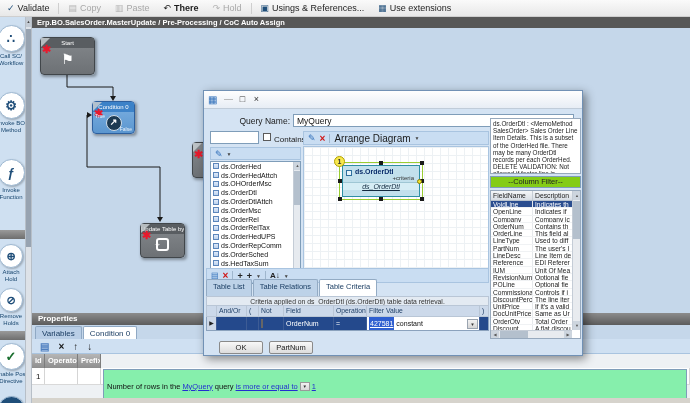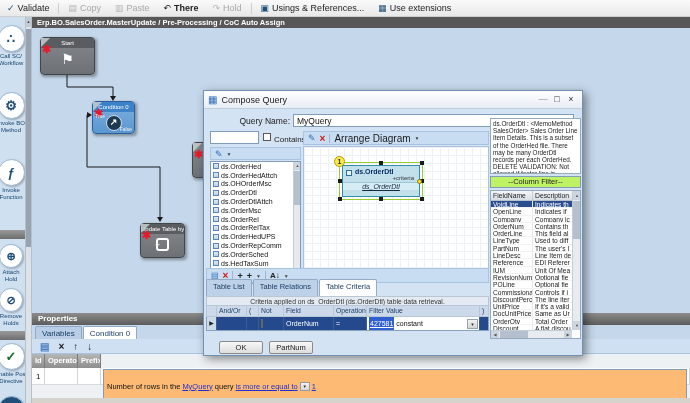--- a/index.html
+++ b/index.html
@@ -42,21 +42,21 @@
 .ptabs{height:14px;background:#c5d7ea;display:flex;align-items:flex-end;padding-left:3px}
 .ptab{font-size:8px;color:#16395f;padding:2px 6px 1px;background:#b9cee6;border:1px solid #90a9c4;border-bottom:none;border-radius:2px 2px 0 0;margin-right:1px}
 .ptab.active{background:#fff;font-weight:normal}
 .ptools{height:15px;background:#cfe0f2;border-bottom:1px solid #a9c4e0;display:flex;align-items:center;gap:9px;padding-left:8px}
 .ptools .ic{font-size:10px;font-weight:bold;color:#151515;line-height:13px}
 .ptools .doc{color:#4f7fc0}
 .phead{display:flex;height:14px}
 .ph{font-size:7.5px;font-weight:bold;color:#fff;background:linear-gradient(#b6b6b6,#8e8e8e);border-right:1px solid #7c7c7c;line-height:14px;padding-left:3px;overflow:hidden}
 .prow{display:flex;height:17px;background:#fff;border-bottom:1px solid #d9d9d9}
 .pc{border-right:1px solid #d5d5d5;font-size:8px;color:#111;line-height:17px;padding-left:4px}
-.condbox{margin:1px 2px;border:1px solid #7f9db9;background:#fdba74;height:13px;display:flex;align-items:center;font-size:7.5px;color:#111;padding:16px 3px;gap:2px;flex:1;white-space:nowrap;overflow:hidden}
+.condbox{margin:1px 2px;border:1px solid #7f9db9;background:#86efac;height:13px;display:flex;align-items:center;font-size:7.5px;color:#111;padding:16px 3px;gap:2px;flex:1;white-space:nowrap;overflow:hidden}
 .lnk{color:#2330cf;text-decoration:underline}
 .mini-combo{width:10px;height:9px;background:linear-gradient(#f2f2f2,#d8d8d8);border:1px solid #9a9a9a;font-size:4.5px;text-align:center;line-height:8px;color:#333}
 .propfoot{position:absolute;left:0;bottom:0;width:100%;height:5px;background:#d6d3cc}
 
 .dlg{position:absolute;left:203px;top:90px;width:380px;height:266px;background:#d4e3f3;border:1px solid #7191b5;box-shadow:3px 3px 9px rgba(0,0,0,.45);z-index:50}
 .dtitle{height:18px;background:linear-gradient(#fefefe,#e7edf5);border-bottom:1px solid #c0ccd9;display:flex;align-items:center;padding:0 4px}
 .dtitle .appic{color:#2b6cb8;font-size:10px;margin-right:4px}
 .dtitle .txt{font-size:9px;color:#1a1a1a;flex:1}
 .wbtn{width:14px;height:13px;font-size:9px;line-height:12px;text-align:center;color:#333}
 .wbtn.min{color:#999}
@@ -79,21 +79,21 @@
 .qnode{position:absolute;left:36px;top:16px;width:82px;height:36px;outline:1px solid #9acd32}
 .hndl{position:absolute;width:4px;height:4px;background:#1a1a1a}
 .qbody{position:absolute;left:2px;top:2px;right:2px;bottom:2px;background:#c2e0ec;border:1px solid #2e8fa5}
 .qtitle{font-size:7px;font-weight:bold;color:#0b2d6b;padding:2px 0 0 12px;white-space:nowrap}
 .qtico{position:absolute;left:3px;top:4px;width:6px;height:6px;border:1px solid #2e6f9e;background:#e8f4fa}
 .qcrit{font-size:6px;color:#333;text-align:right;padding-right:5px}
 .qdot{position:absolute;right:-3px;top:13px;width:5px;height:5px;border-radius:50%;background:#f4e430;border:1px solid #8b8000}
 .qalias{font-size:7px;font-style:italic;text-decoration:underline;color:#12293f;text-align:center;background:#d6edf5;border-top:1px solid #9fc6d4;margin-top:1px}
 .qbadge{position:absolute;left:-6px;top:-7px;width:11px;height:11px;border-radius:50%;background:#f7e84e;border:1px solid #b3a000;font-size:7px;font-weight:bold;color:#333;text-align:center;line-height:10px}
 .descbox{position:absolute;left:286px;top:27px;width:91px;height:56px;background:#fff;border:1px solid #97a9bd;font-size:6.3px;line-height:7.2px;color:#222;padding:1px 2px;overflow:hidden}
-.colfilter{position:absolute;left:286px;top:85px;width:91px;height:12px;background:#bef264;border:1px solid #7f9db9;font-size:7.5px;text-align:center;line-height:10px;color:#222}
+.colfilter{position:absolute;left:286px;top:85px;width:91px;height:12px;background:#84cc16;border:1px solid #7f9db9;font-size:7.5px;text-align:center;line-height:10px;color:#222}
 .fgrid{position:absolute;left:286px;top:99px;width:91px;height:149px;background:#fff;border:1px solid #97a9bd;overflow:hidden}
 .fghead{display:flex;height:10px;background:linear-gradient(#f4f6f8,#d8dee5);border-bottom:1px solid #b9c2cc;padding-right:8px}
 .fghead div{font-size:6.8px;color:#222;padding-left:2px;line-height:10px;overflow:hidden;white-space:nowrap}
 .fgh-n{width:42px;border-right:1px solid #c6cdd5}
 .fgh-d{flex:1}
 .fgbody{position:absolute;left:0;top:10px;right:8px;bottom:8px;overflow:hidden}
 .fr{display:flex;height:7.3px;font-size:6.6px;line-height:7px;color:#222;border-bottom:1px solid #f0f2f4}
 .fr .n{width:42px;padding-left:2px;border-right:1px solid #e6e9ec;overflow:hidden;white-space:nowrap}
 .fr .d{flex:1;padding-left:2px;overflow:hidden;white-space:nowrap}
 .fr.sel{background:#2a4d8f;color:#fff}
@@ -264,21 +264,20 @@
           <span class="lnk">1</span>
         </div>
       </div>
     </div>
     <div class="propfoot"></div>
   </div>
 
   <div class="dlg">
     <div class="dtitle">
       <span class="appic">▦</span>
-      <span class="txt">Compose Query</span>
       <span class="wbtn min">—</span>
       <span class="wbtn">□</span>
       <span class="wbtn">×</span>
     </div>
 
     <div class="dlbl" style="left:20px;top:25px;width:66px;text-align:right">Query Name:</div>
     <input class="dinput" style="left: 89px; top: 23px; width: 281px; height: 13px;" value="MyQuery">
 
     <input class="dinput" style="left: 6px; top: 40px; width: 49px; height: 13px;">
     <span class="chk" style="position:absolute;left:59px;top:42px"></span>

